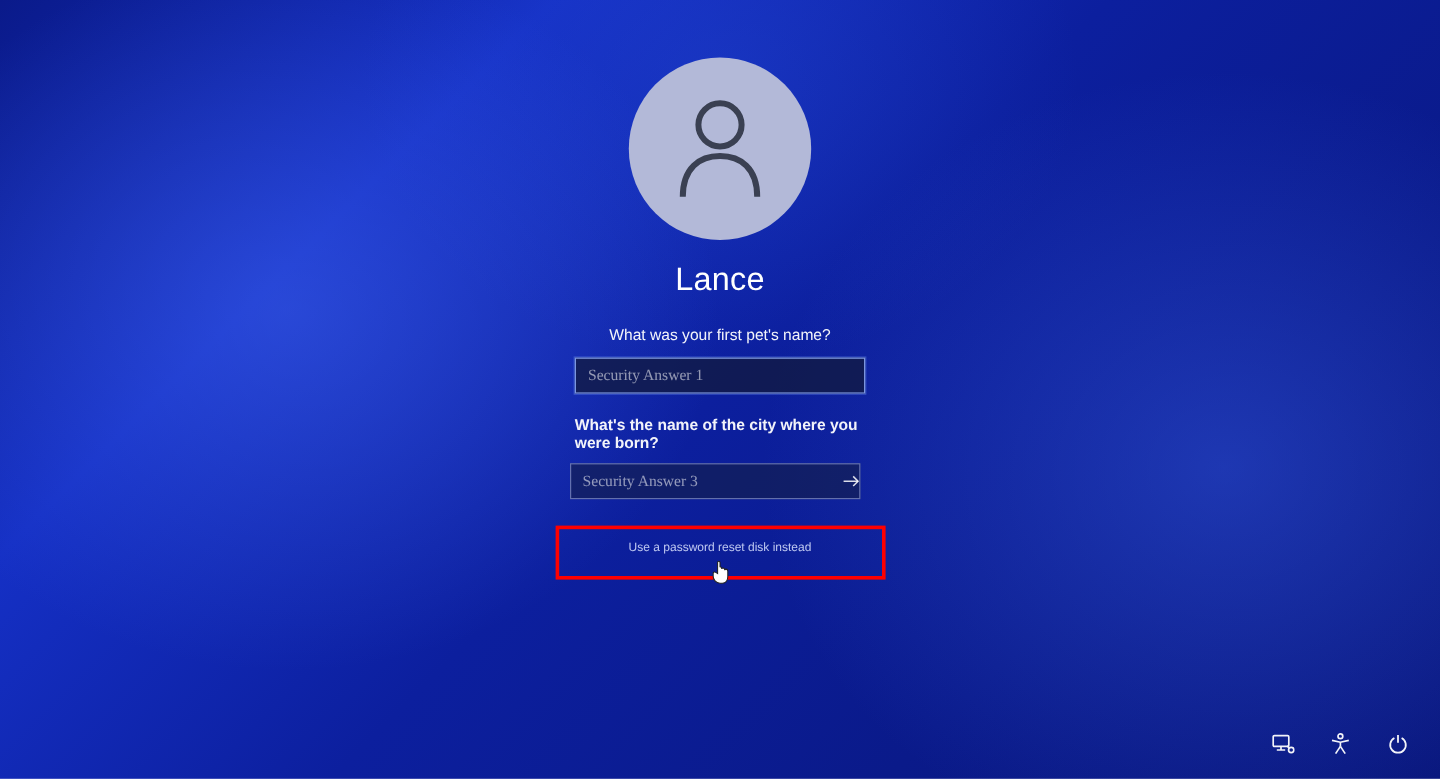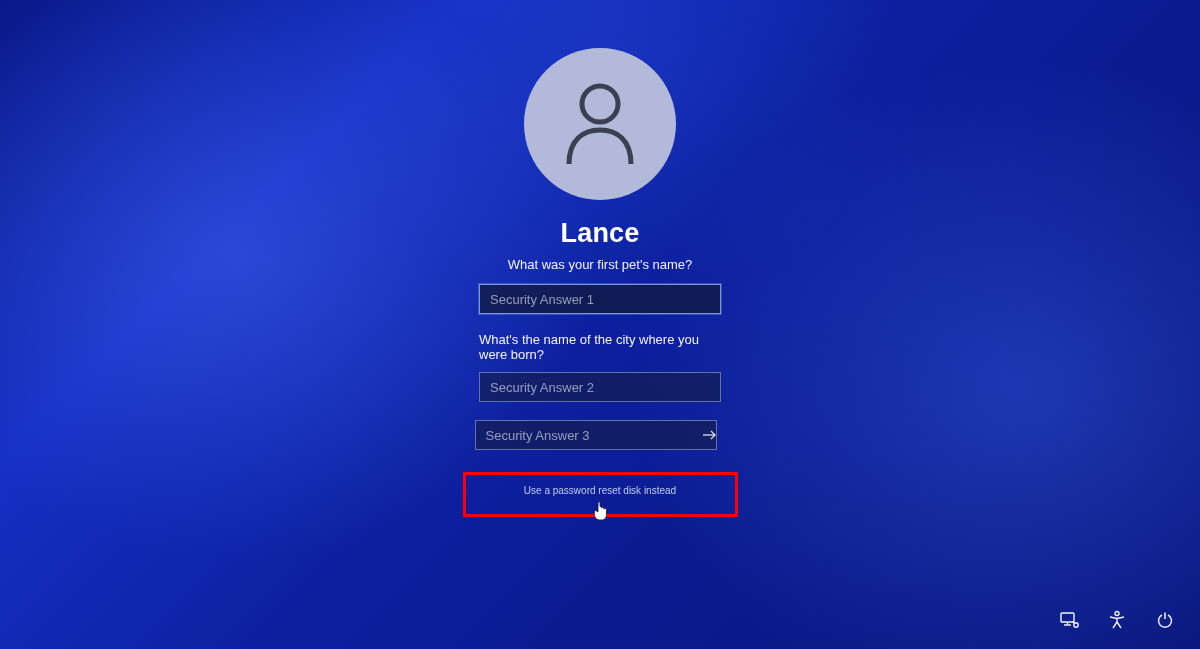--- a/index.html
+++ b/index.html
@@ -44,52 +44,53 @@
     }
 
     .avatar svg {
       width: 78px;
       height: 88px;
     }
 
     .username {
       color: #ffffff;
       font-size: 27px;
-      font-weight: 700;
-      margin-bottom: 8px;
+      font-weight: 400;
+      margin-bottom: 22px;
       letter-spacing: 0.2px;
       text-align: center;
     }
 
     .question {
       color: #ffffff;
       font-size: 13px;
       text-align: left;
       margin-bottom: 12px;
       font-weight: 400;
       opacity: 0.95;
     }
 
     .question.q2 {
       width: 242px;
       text-align: left;
       margin-bottom: 10px;
+      font-weight: bold;
     }
 
     .answer-input {
       width: 242px;
       height: 30px;
       background: rgba(20, 30, 70, 0.6);
       border: 1px solid rgba(200, 210, 255, 0.45);
       color: #ffffff;
       font-size: 13px;
       padding: 12px 10px;
       margin-bottom: 18px;
       outline: none;
-      font-family: Liberation Sans, sans-serif;
+      font-family: Liberation Serif, serif;
     }
 
     .answer-input.focused {
       border: 1px solid rgba(150, 180, 255, 0.8);
       box-shadow: 0 0 0 1px rgba(120, 160, 255, 0.35);
       background: rgba(18, 26, 60, 0.75);
     }
 
     .answer-input::placeholder {
       color: rgba(255, 255, 255, 0.55);
@@ -179,21 +180,20 @@
       <path d="M 8 84 C 8 60, 22 50, 39 50 C 56 50, 70 60, 70 84"></path>
     </svg>
   </div>
 
   <div class="username">Lance</div>
 
   <div class="question">What was your first pet's name?</div>
   <input type="password" class="answer-input focused" placeholder="Security Answer 1" style="">
 
   <div class="question q2">What's the name of the city where you were born?</div>
-  <input type="password" class="answer-input" placeholder="Security Answer 2" style="">
 
   <div class="input-with-arrow">
     <input type="password" class="answer-input" placeholder="Security Answer 3" style="">
     <button class="submit-arrow">
       <svg width="16" height="12" viewBox="0 0 16 12" fill="none" stroke="currentColor" stroke-width="1.3">
         <line x1="1" y1="6" x2="13" y2="6"></line>
         <polyline points="9,2 13,6 9,10"></polyline>
       </svg>
     </button>
   </div>

